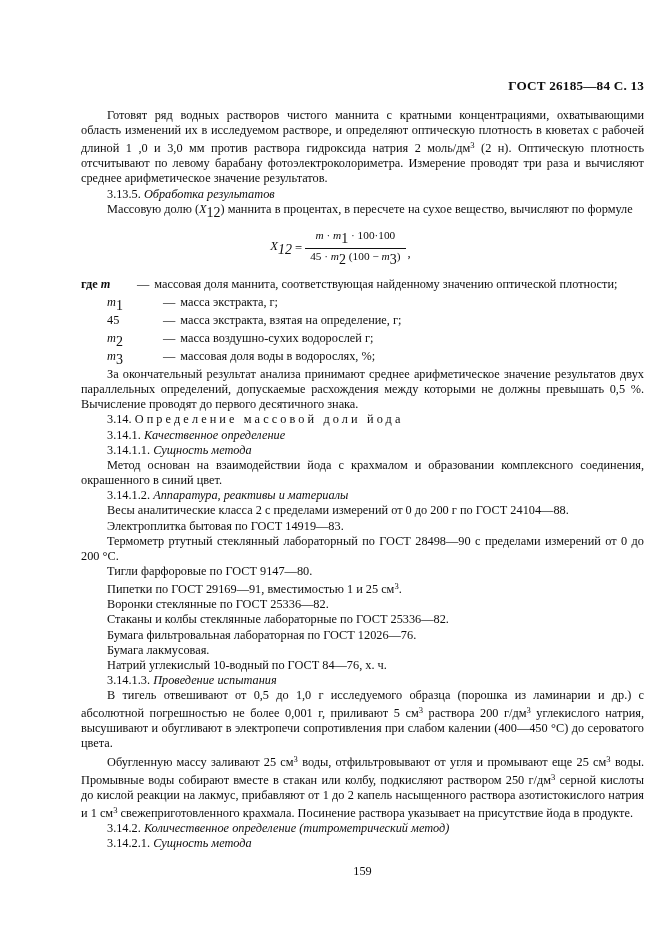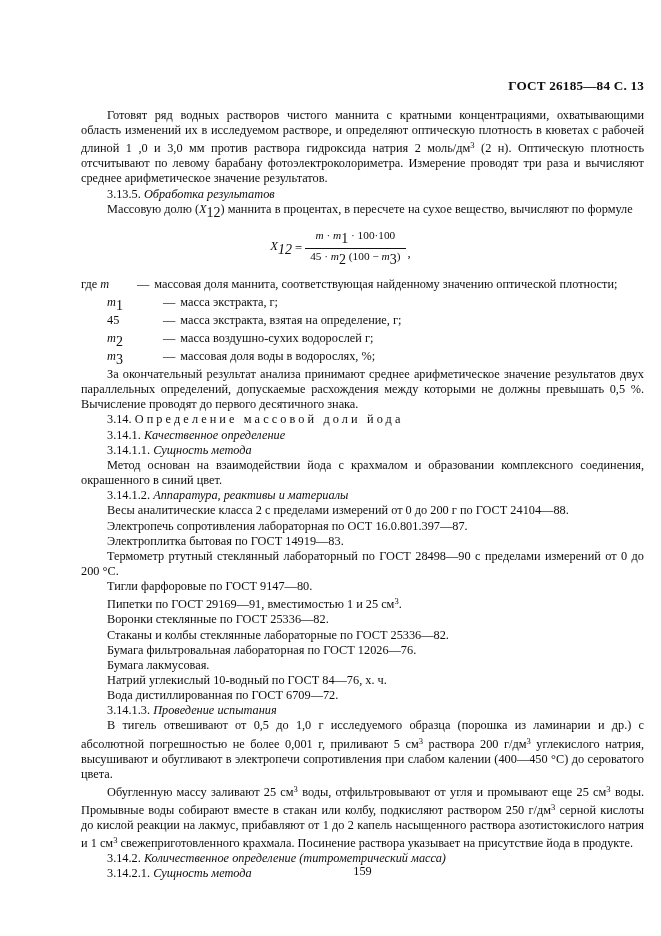--- a/index.html
+++ b/index.html
@@ -113,21 +113,21 @@
     display: flex;
     align-items: baseline;
   }
   .vardef .lead {
     display: inline-block;
     width: 56px;
     flex: 0 0 56px;
     text-align: left;
     white-space: nowrap;
   }
-  .vardef.first .lead { padding-left: 0px; }
+  .vardef.first .lead { padding-left: 0px; font-weight: bold; }
   .vardef.rest .lead { padding-left: 26px; }
   .vardef .dash {
     flex: 0 0 auto;
     padding-right: 5px;
   }
   .vardef .txt { flex: 1 1 auto; }
 
   .list-line {
     text-indent: 26px;
   }
@@ -199,46 +199,44 @@
 
     <p class="ind"><span>3.14.1.</span> <span class="ital">Качественное определение</span></p>
 
     <p class="ind"><span>3.14.1.1.</span> <span class="ital">Сущность метода</span></p>
 
     <p class="ind">Метод основан на взаимодействии  йода  с  крахмалом и образовании комплексного соединения, окрашенного в синий цвет.</p>
 
     <p class="ind"><span>3.14.1.2.</span> <span class="ital">Аппаратура, реактивы и материалы</span></p>
 
     <p class="list-line">Весы аналитические класса 2 с пределами измерений от 0 до 200 г по ГОСТ 24104—88.</p>
-    <p class="list-line">Электропечь сопротивления лабораторная по ОСТ 16.0.801.397—87.</p>
     <p class="list-line">Электроплитка бытовая по ГОСТ 14919—83.</p>
 
     <p class="ind">Термометр ртутный стеклянный лабораторный по  ГОСТ 28498—90 с пределами измерений от 0 до 200 °C.</p>
 
     <p class="list-line">Тигли фарфоровые по ГОСТ 9147—80.</p>
 
     <p class="list-line"><span>Пипетки по ГОСТ 29169—91, вместимостью 1 и 25 см</span><span class="sup">3</span><span>.</span></p>
 
     <p class="list-line">Воронки стеклянные по ГОСТ 25336—82.</p>
     <p class="list-line">Стаканы и колбы стеклянные лабораторные по ГОСТ 25336—82.</p>
     <p class="list-line">Бумага фильтровальная лабораторная по ГОСТ 12026—76.</p>
     <p class="list-line">Бумага лакмусовая.</p>
     <p class="list-line">Натрий углекислый 10-водный по ГОСТ 84—76, х. ч.</p>
 
 
 
-    <p class="list-line">Вода дистиллированная по ГОСТ 6709—72.</p>
 
     <p class="ind"><span>3.14.1.3.</span> <span class="ital">Проведение испытания</span></p>
 
     <p class="ind"><span>В тигель отвешивают от 0,5 до 1,0 г исследуемого образца (порошка из ламинарии и др.) с абсолютной погрешностью не более 0,001 г,  приливают 5 см</span><span class="sup">3</span><span> раствора 200 г/дм</span><span class="sup">3</span><span> углекислого натрия, высушивают  и  обугливают в электропечи сопротивления при слабом калении (400—450 °C) до сероватого цвета.</span></p>
 
     <p class="ind"><span>Обугленную массу заливают 25 см</span><span class="sup">3</span><span> воды, отфильтровывают от угля и промывают еще 25 см</span><span class="sup">3</span><span> воды. Промывные воды собирают вместе в  стакан или колбу, подкисляют раствором 250 г/дм</span><span class="sup">3</span><span> серной кислоты до кислой реакции на лакмус, прибавляют от 1 до 2 капель насыщенного раствора азотистокислого  натрия  и  1 см</span><span class="sup">3</span><span> свежеприготовленного крахмала. Посинение раствора указывает на присутствие йода в продукте.</span></p>
 
-    <p class="ind"><span>3.14.2.</span> <span class="ital">Количественное определение (титрометрический масса)</span></p>
+    <p class="ind"><span>3.14.2.</span> <span class="ital">Количественное определение (титрометрический метод)</span></p>
 
     <p class="ind"><span>3.14.2.1.</span> <span class="ital">Сущность метода</span></p>
 
   </div>
 
   <div class="pagenum">159</div>
 
 </div>
 
 </body></html>

